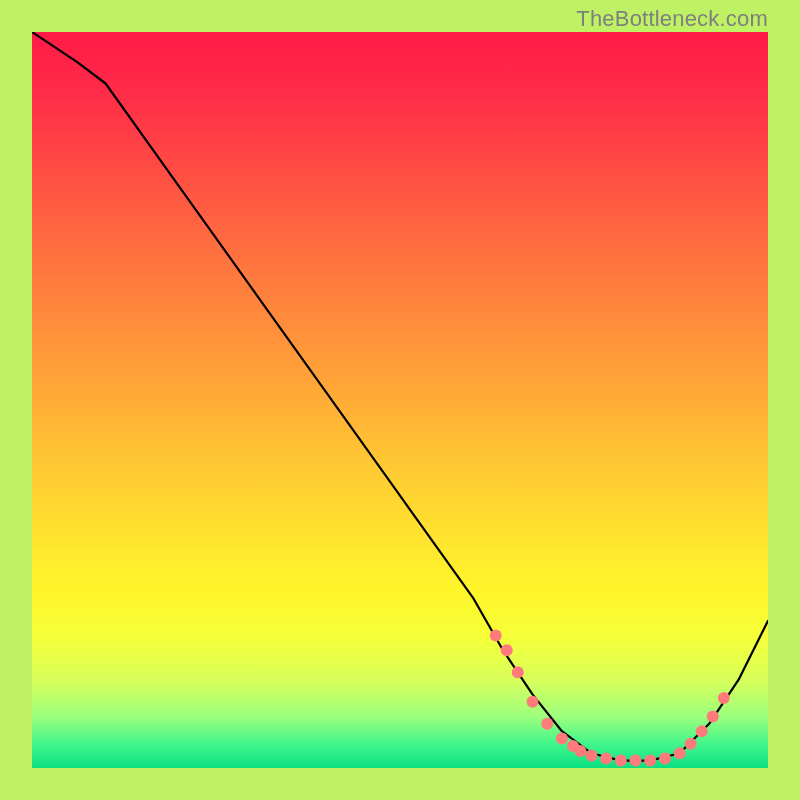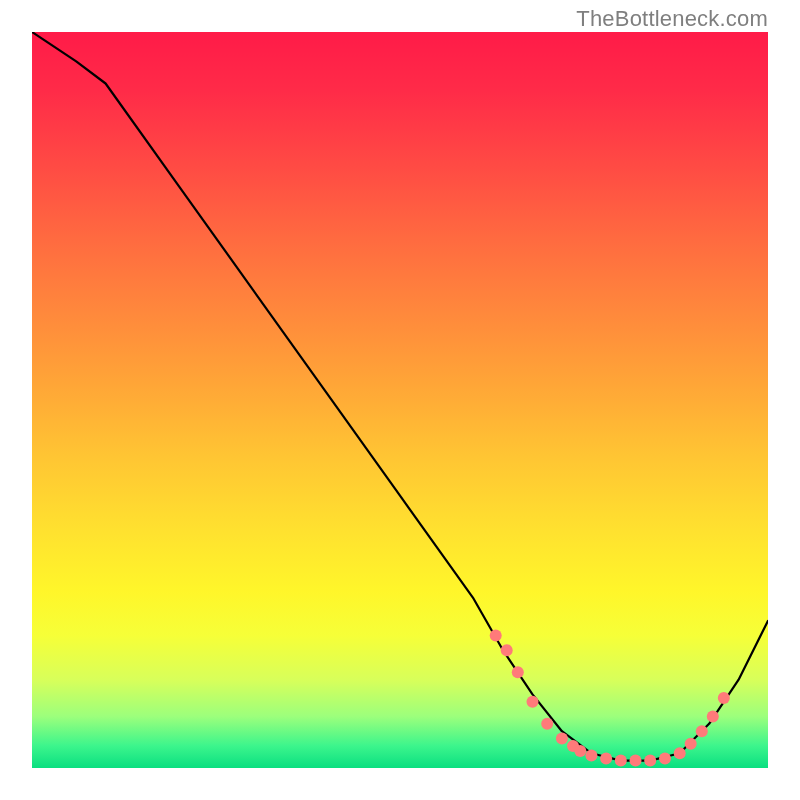--- a/index.html
+++ b/index.html
@@ -8,21 +8,21 @@
     width: 800px;
     height: 800px;
     background: #000;
     overflow: hidden;
     font-family: Arial, Helvetica, sans-serif;
   }
   .frame {
     position: relative;
     width: 800px;
     height: 800px;
-    background: #ffffff;
+    background: #bef264;
   }
   .plot-area {
     position: absolute;
     left: 32px;
     top: 32px;
     width: 736px;
     height: 736px;
     background: linear-gradient(to bottom,
       #ff1b48 0%,
       #ff2b48 8%,

